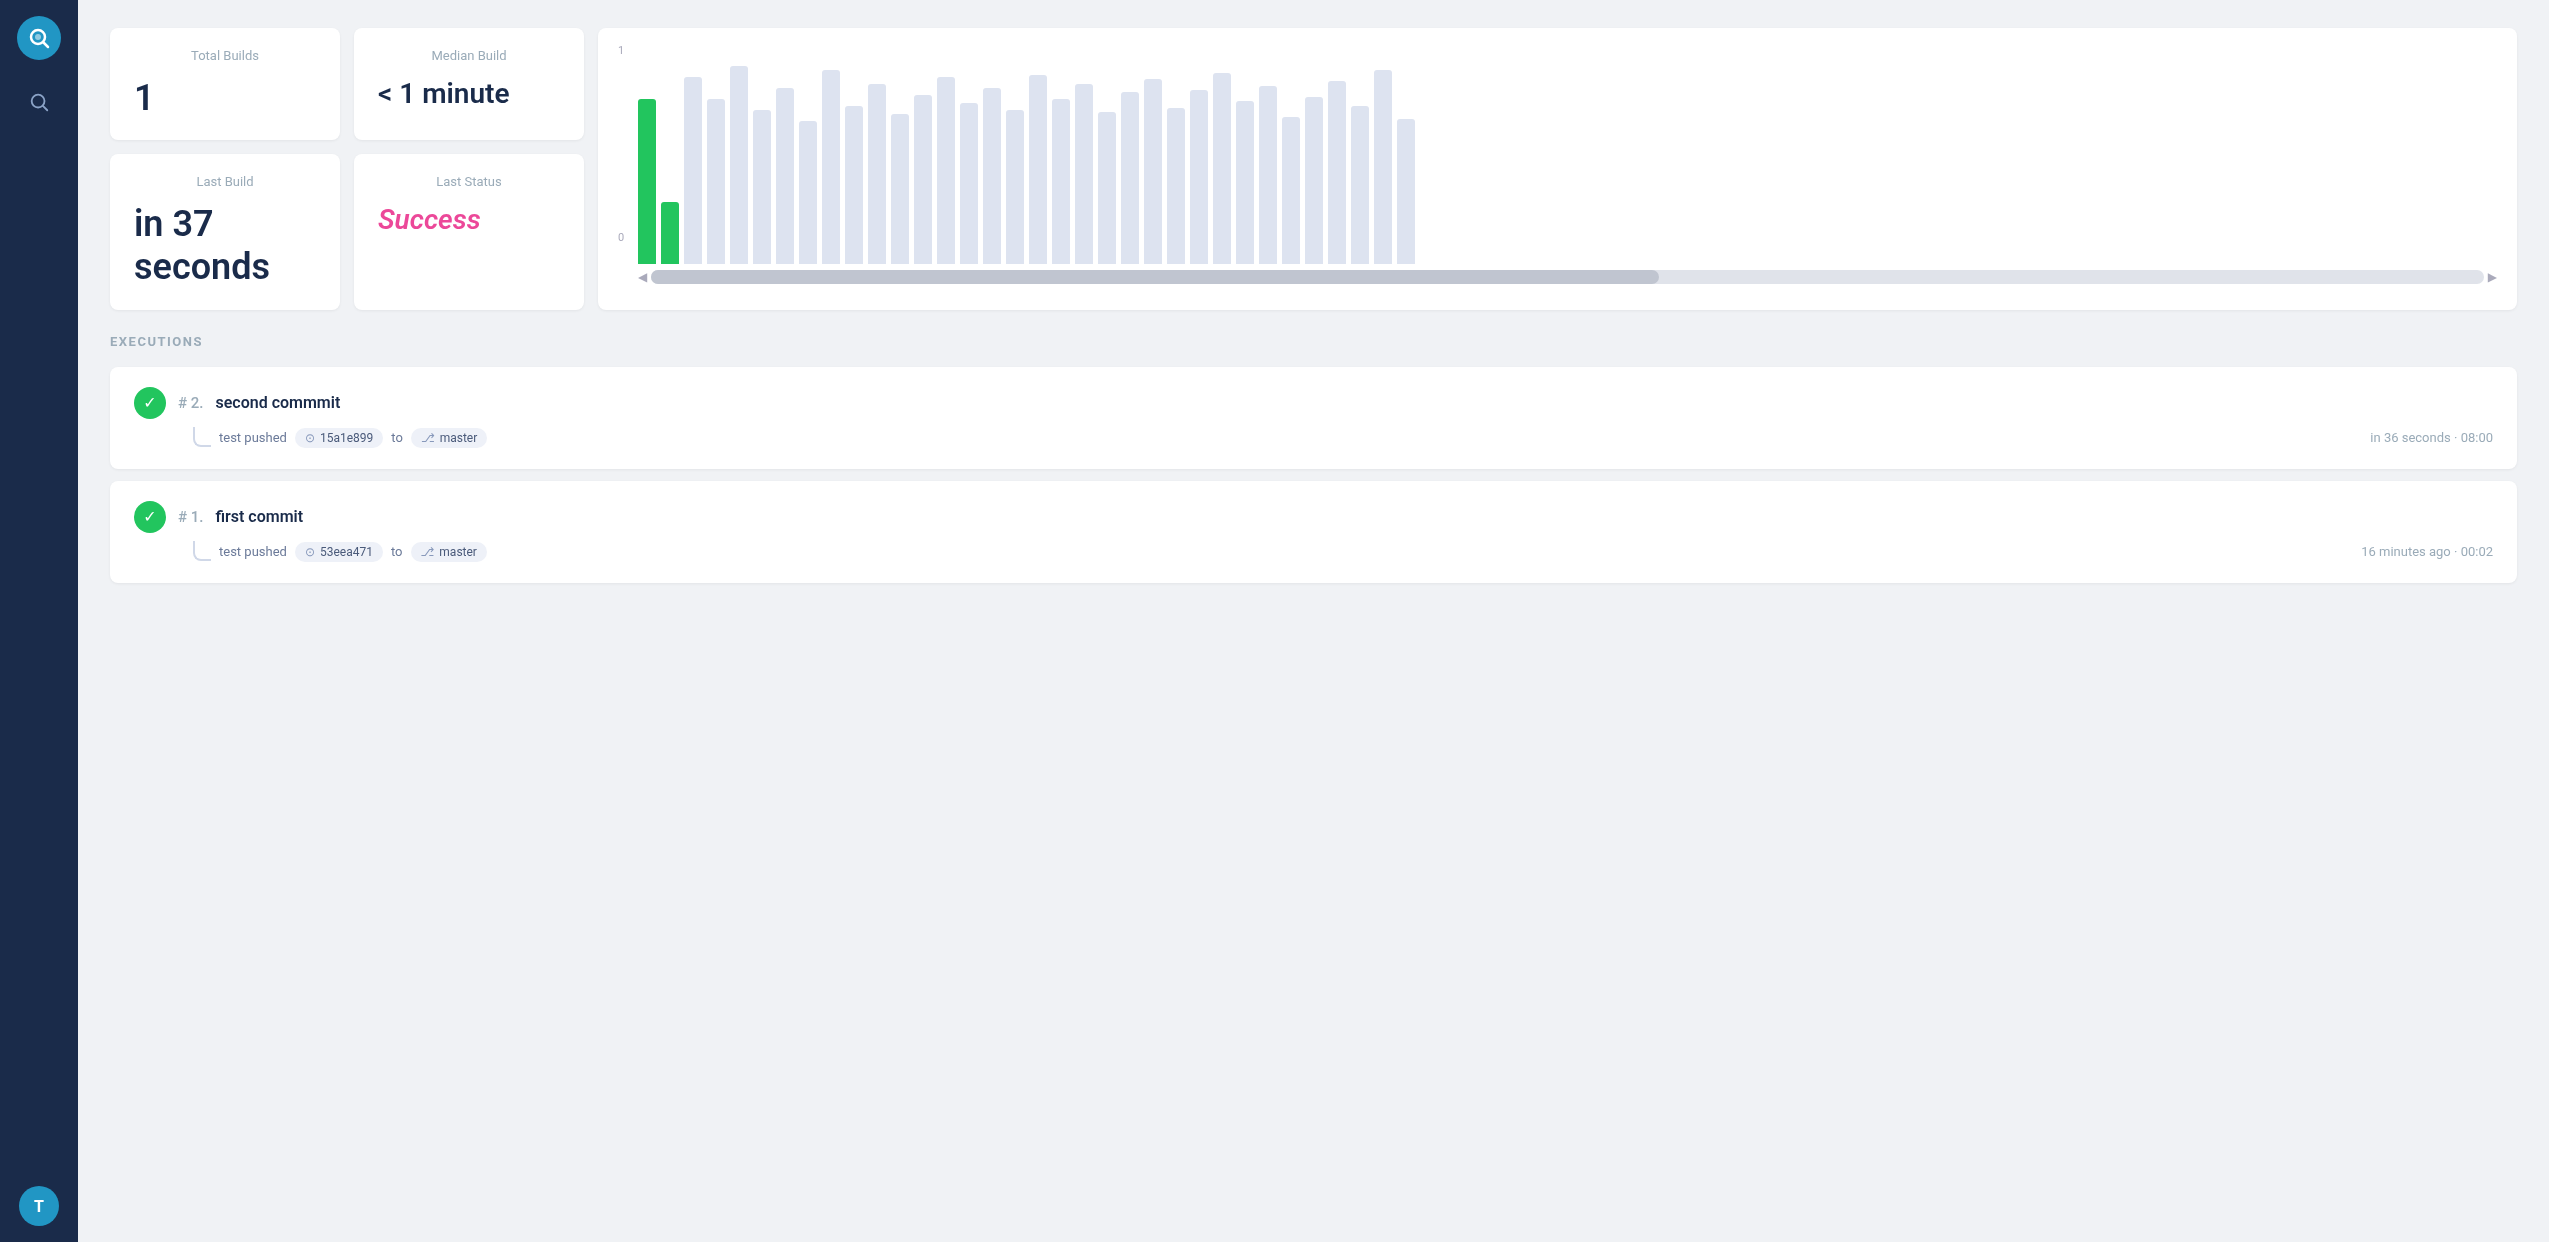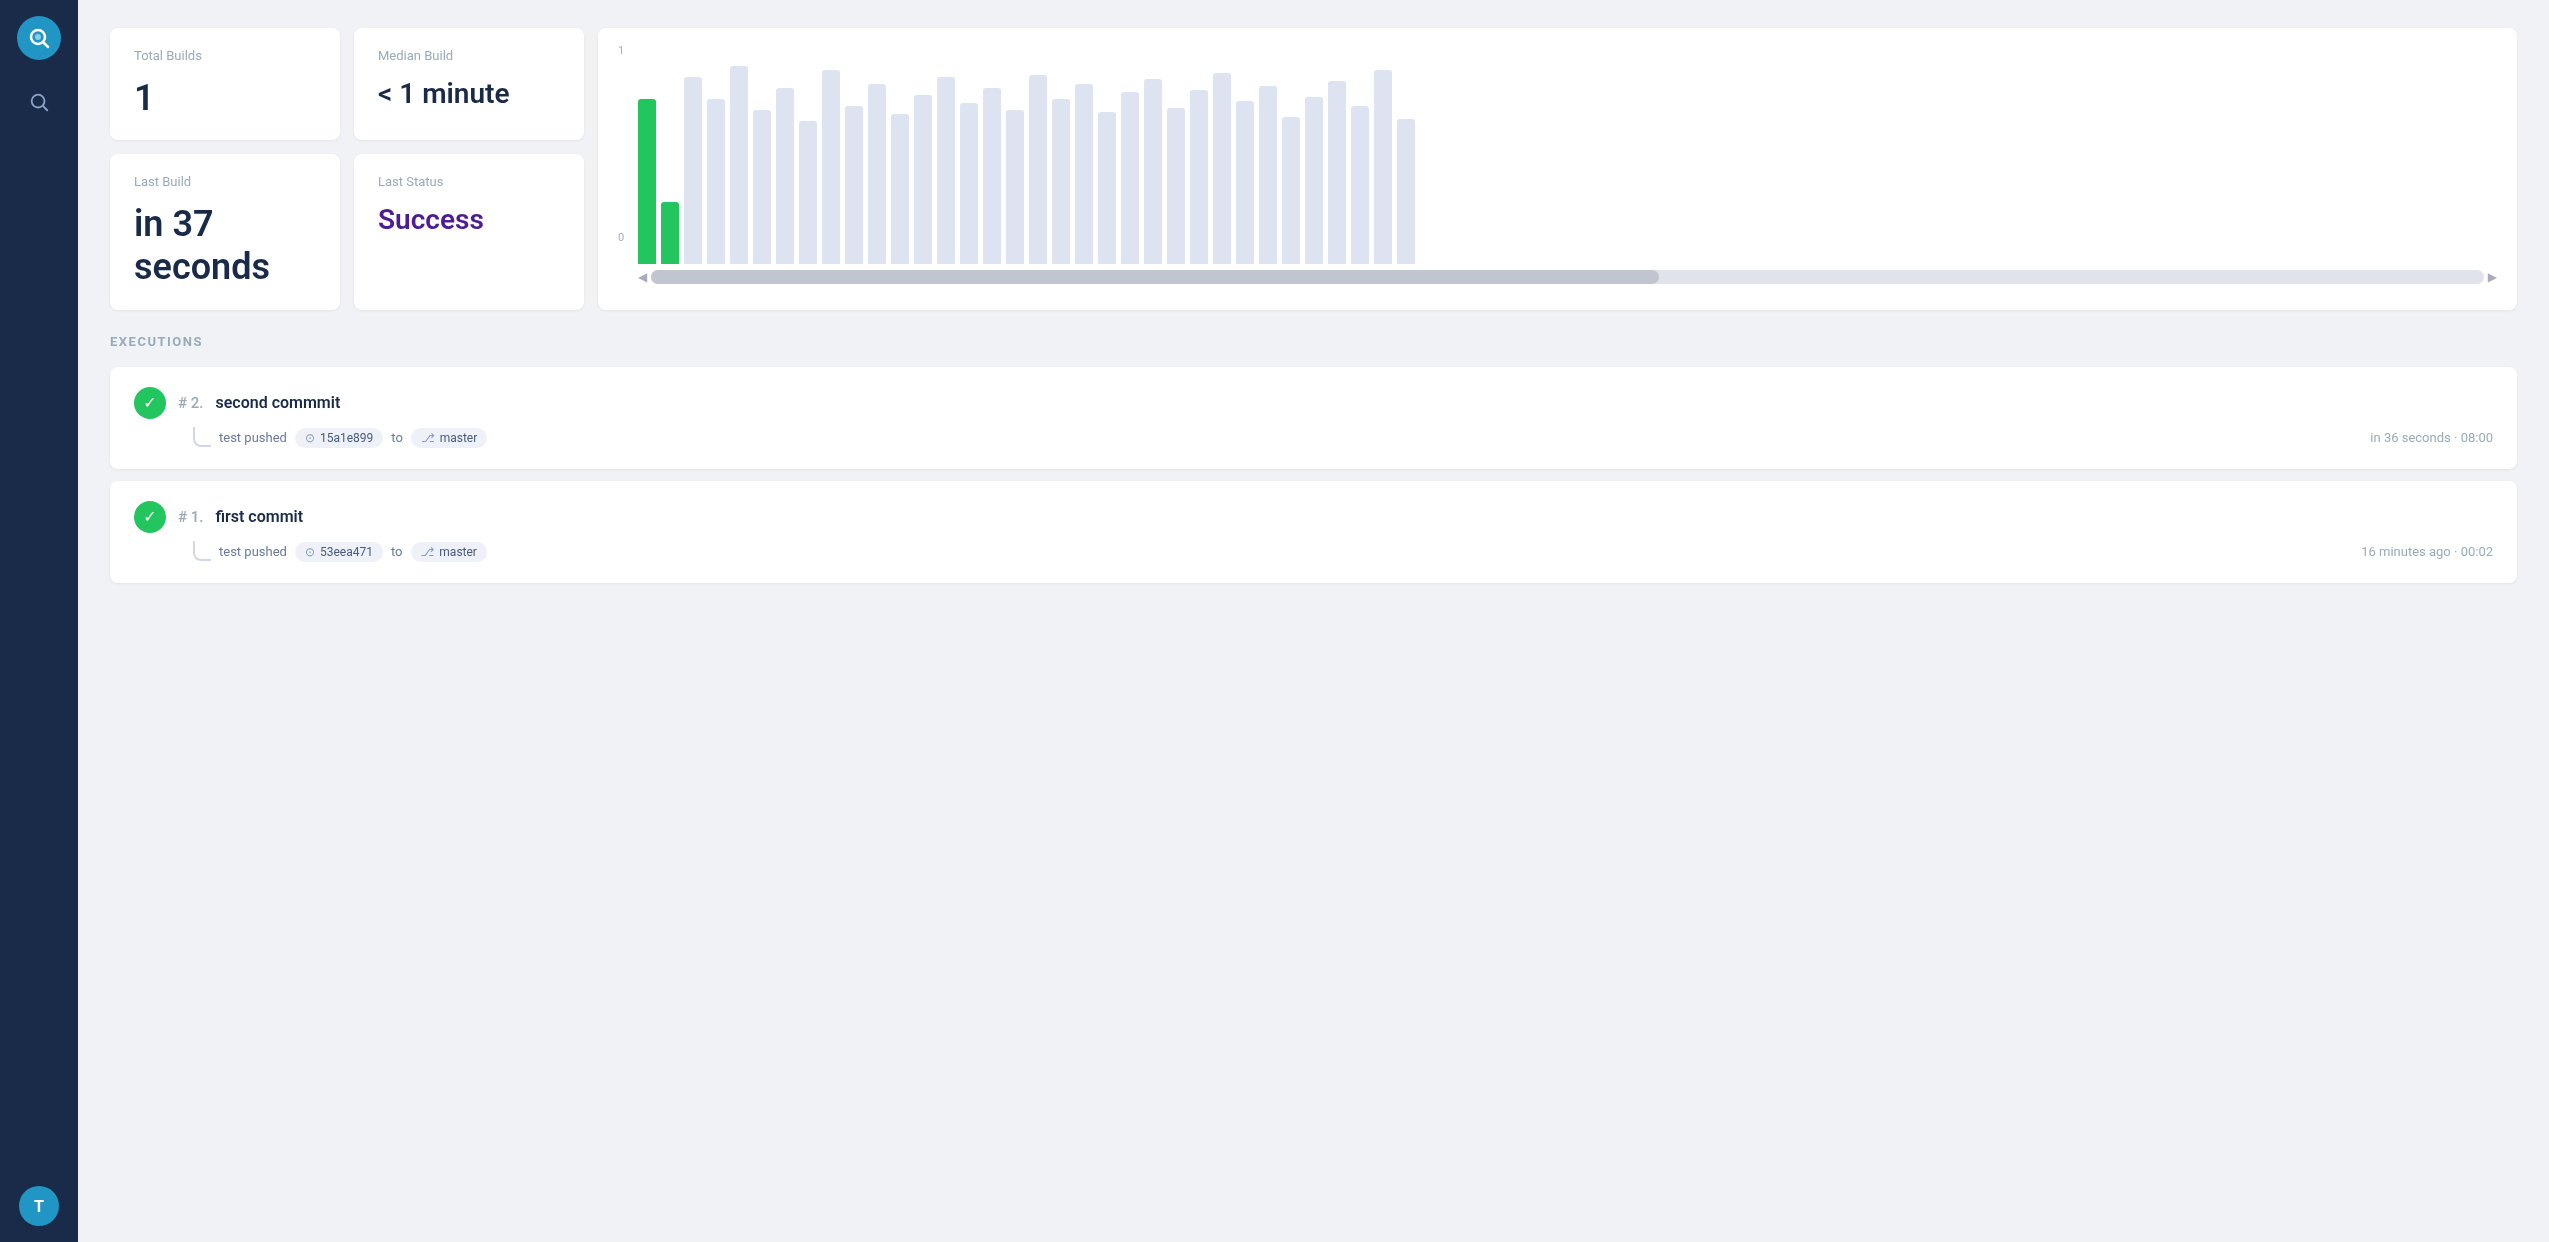--- a/index.html
+++ b/index.html
@@ -79,33 +79,35 @@
       background: white;
       border-radius: 8px;
       padding: 20px 24px;
       min-width: 230px;
       box-shadow: 0 1px 3px rgba(0,0,0,0.06);
     }
     .card-label {
       font-size: 13px;
       color: #9aabb8;
       margin-bottom: 14px;
+      text-align: center;
     }
     .card-value {
       font-size: 36px;
       font-weight: 600;
       color: #1a2b4a;
       line-height: 1.2;
     }
     .card-value.medium {
       font-size: 28px;
     }
     .card-value.success {
-      color: #4c1d95;
+      color: #ec4899;
       font-size: 28px;
+      font-style: italic;
     }
 
     
     .chart-container {
       flex: 1;
       background: white;
       border-radius: 8px;
       padding: 16px 20px 10px;
       box-shadow: 0 1px 3px rgba(0,0,0,0.06);
       position: relative;

